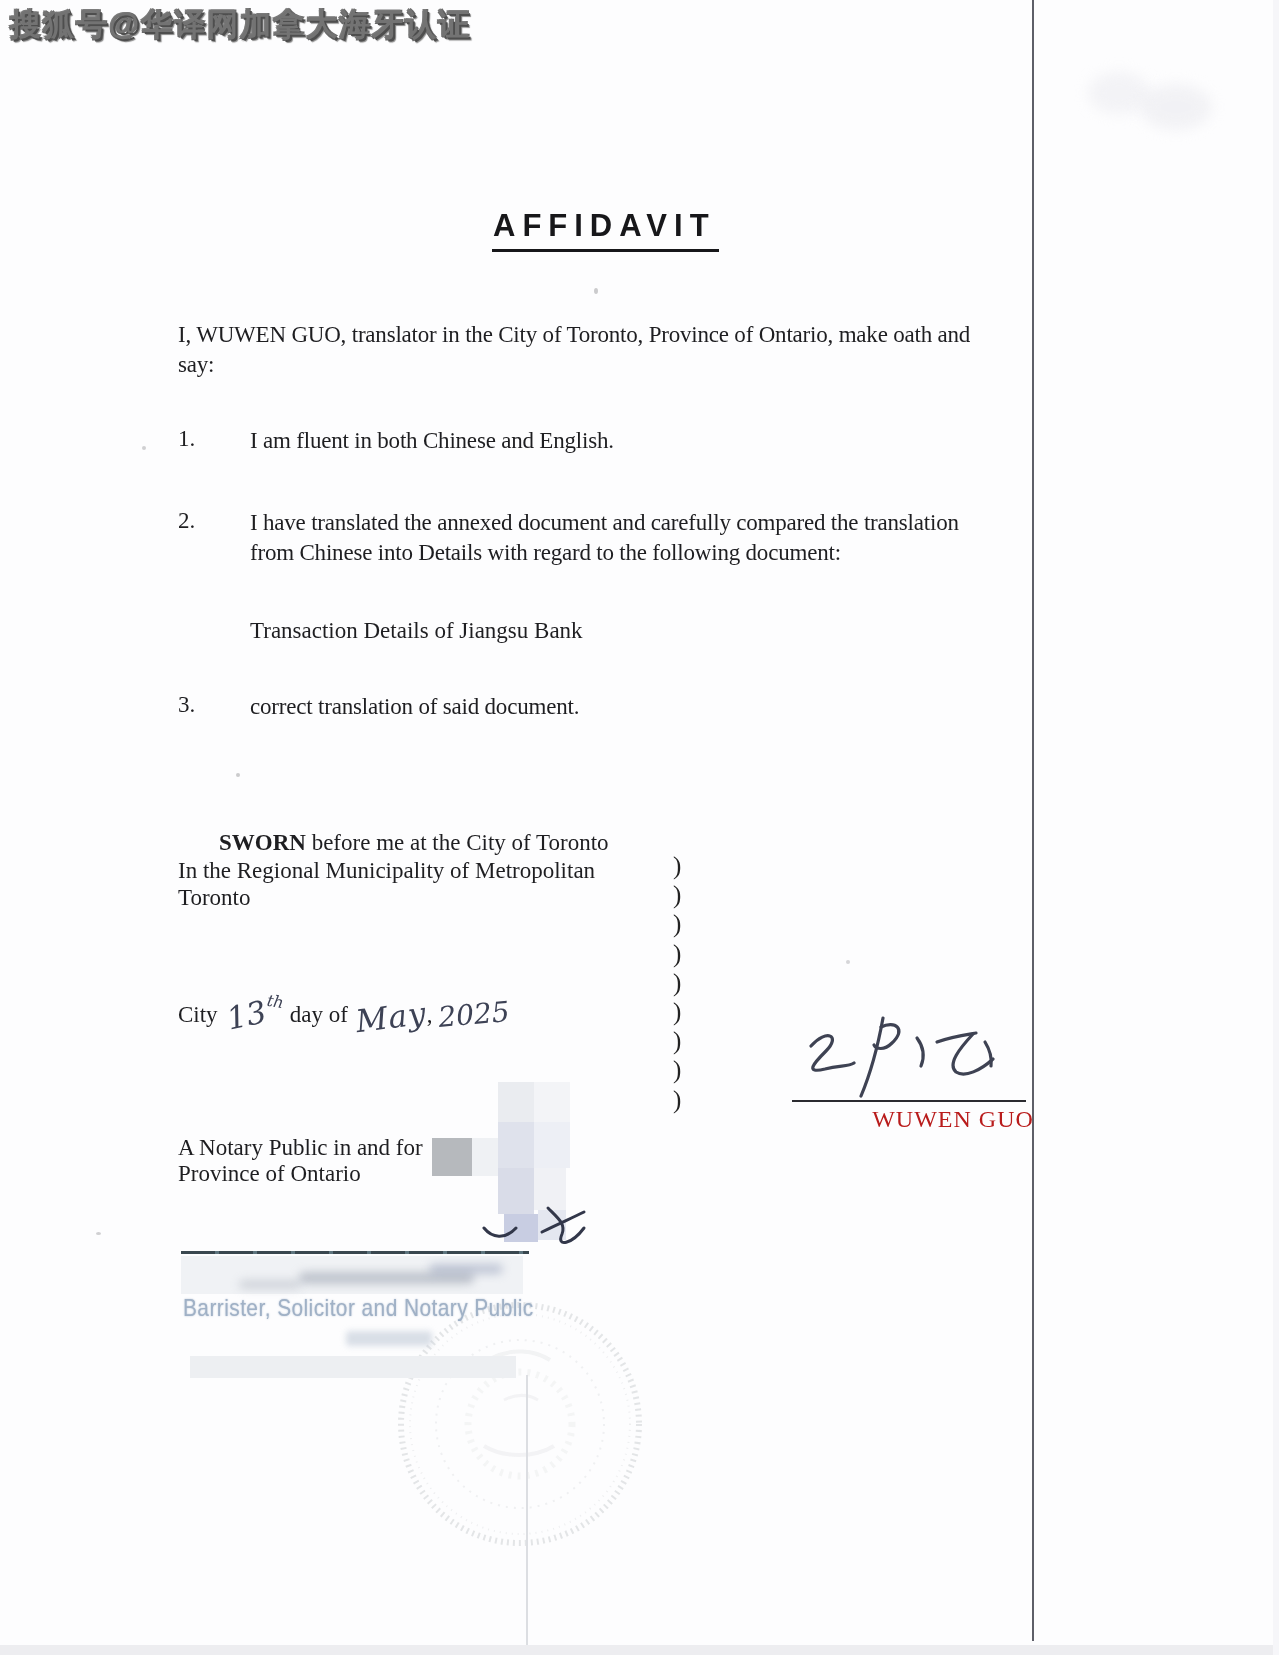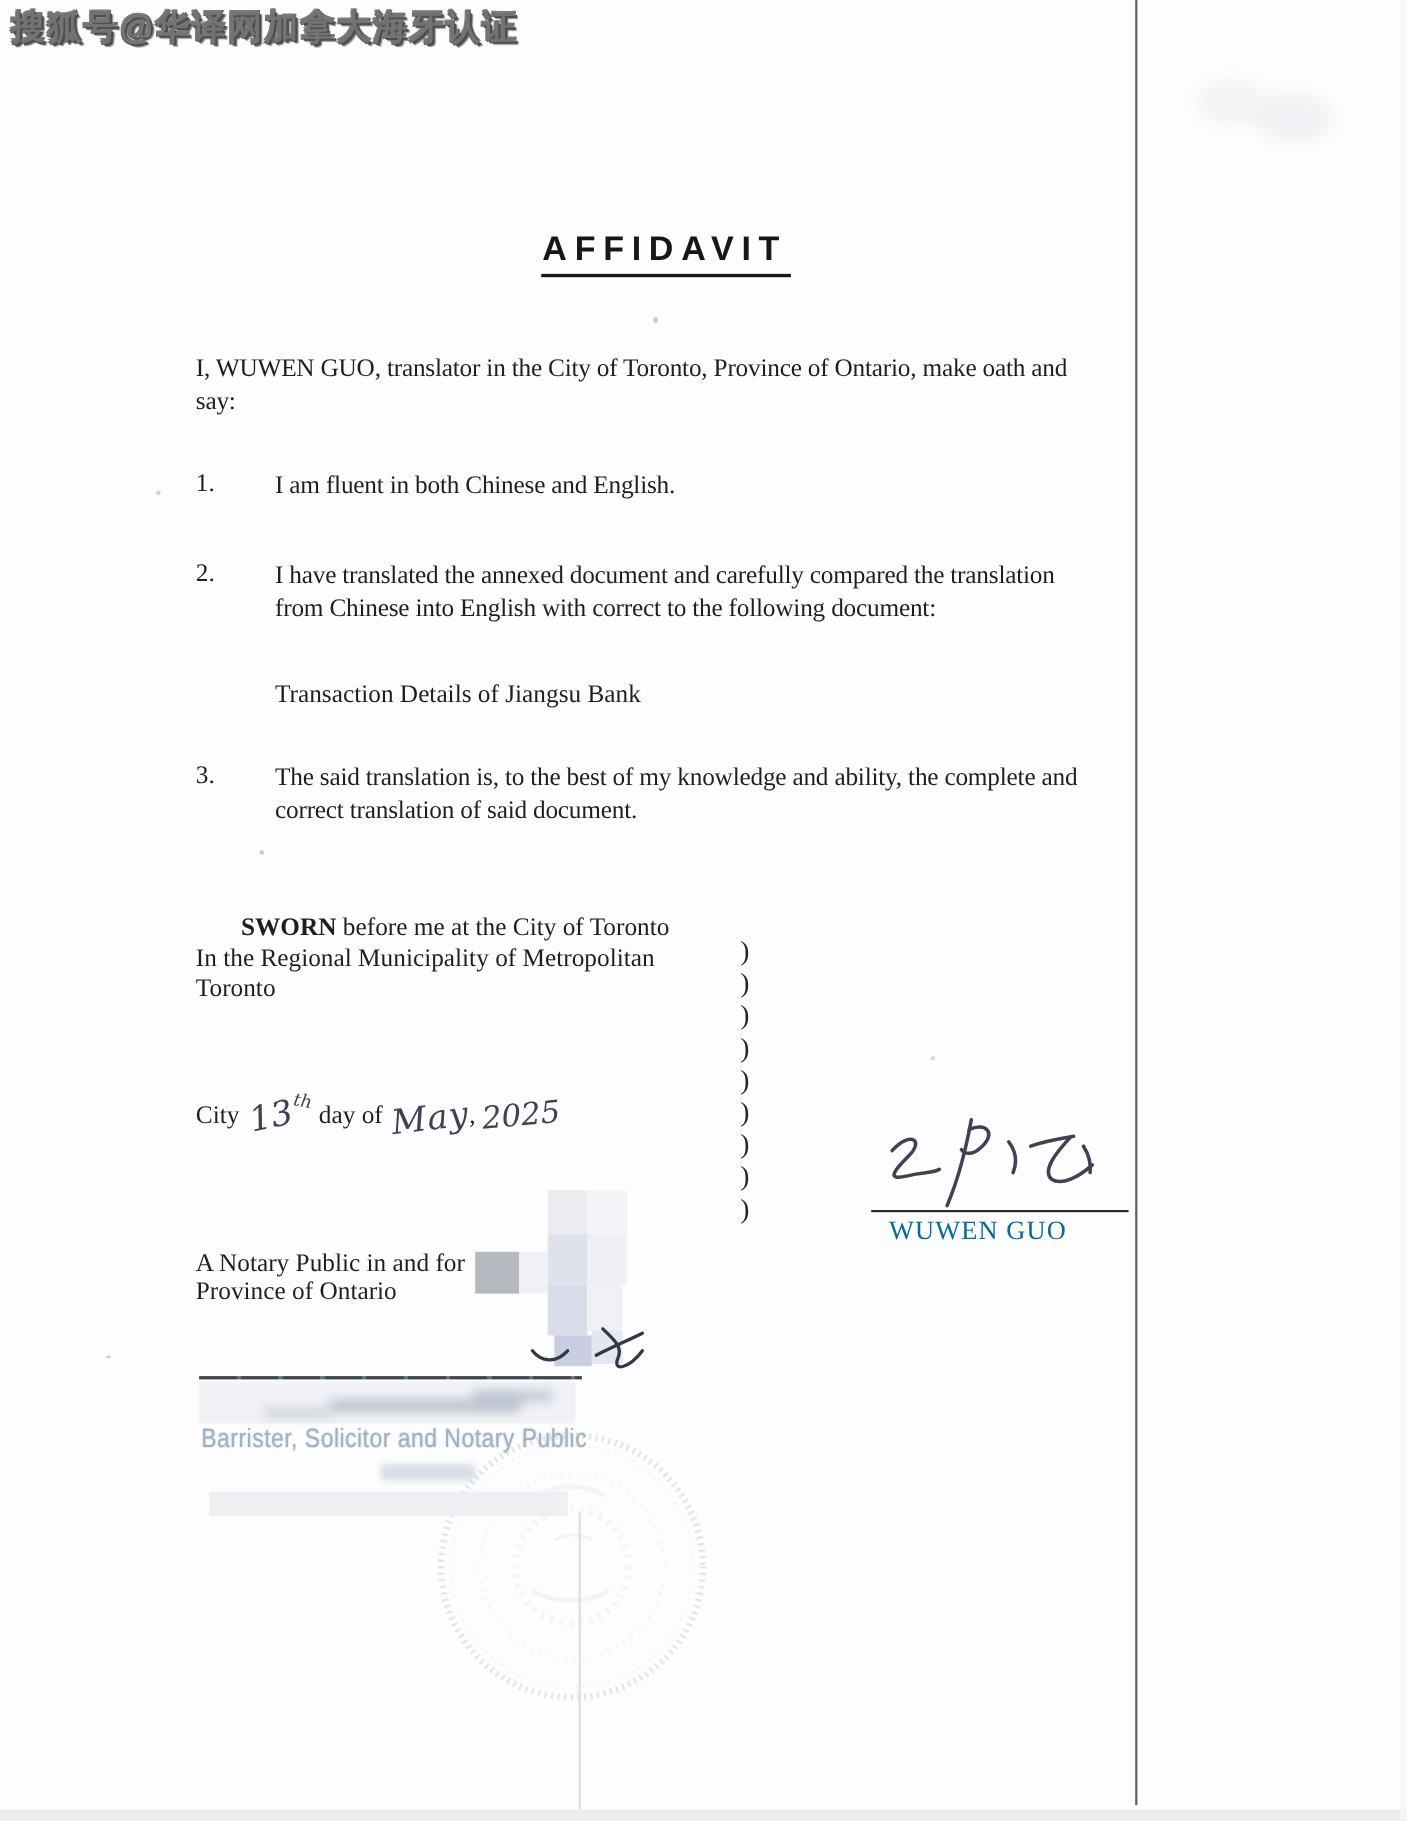--- a/index.html
+++ b/index.html
@@ -37,22 +37,22 @@
   .hw-day{display:inline-block;font-size:31px;transform:rotate(-12deg) translateY(4px);margin:0 2px 0 8px;}
   .hw-sup{display:inline-block;font-size:16px;transform:translateY(-15px) rotate(10deg);margin-right:6px;}
   .hw-month{display:inline-block;font-size:31px;letter-spacing:1px;transform:rotate(-7deg) translateY(6px);margin:0 1px 0 7px;}
   .hw-year{display:inline-block;font-size:28px;transform:rotate(-5deg) translateY(2px);margin-left:6px;}
 
   .notary1{position:absolute;left:178px;top:1135px;font-size:23px;}
   .notary2{position:absolute;left:178px;top:1161px;font-size:23px;}
 
   .sig-svg{position:absolute;left:795px;top:1006px;}
   .sig-line{position:absolute;left:792px;top:1100px;width:234px;height:0;border-top:2px solid #2b2b30;}
-  .sig-name{position:absolute;left:772px;top:1106px;width:234px;text-align:center;
-    font-size:24px;letter-spacing:1px;color:#0369a1;}
+  .sig-name{position:absolute;left:836px;top:1106px;width:234px;text-align:center;
+    font-size:24px;letter-spacing:1px;color:#b91c1c;}
 
   
   .mosaic{position:absolute;left:432px;top:1082px;width:150px;height:160px;}
   .mz{position:absolute;}
   .m1{left:66px;top:0;width:36px;height:40px;background:#eaecf0;}
   .m2{left:102px;top:0;width:36px;height:40px;background:#f3f4f7;}
   .m3{left:66px;top:40px;width:36px;height:46px;background:#dfe2ec;}
   .m4{left:102px;top:40px;width:36px;height:46px;background:#edeff5;}
   .m5{left:0;top:56px;width:40px;height:38px;background:#b6b9bd;}
   .m6{left:40px;top:56px;width:26px;height:38px;background:#eff1f4;}
@@ -114,28 +114,27 @@
   </div>
 
   <div class="num" style="top:426px">1.</div>
   <div class="itxt bodytext" style="top:426px">
     <div>I am fluent in both Chinese and English.</div>
   </div>
 
   <div class="num" style="top:508px">2.</div>
   <div class="itxt bodytext" style="top:508px">
     <div>I have translated the annexed document and carefully compared the translation</div>
-    <div>from Chinese into English with correct to the following document:</div>
+    <div>from Chinese into Details with regard to the following document:</div>
   </div>
 
   <div class="docref">Transaction Details of Jiangsu Bank</div>
 
   <div class="num" style="top:692px">3.</div>
   <div class="itxt bodytext" style="top:692px">
-    <div>The said translation is, to the best of my knowledge and ability, the complete and</div>
     <div>correct translation of said document.</div>
   </div>
 
   <div class="sworn">
     <div><b>SWORN</b><span> before me at the City of Toronto</span></div>
     <div>In the Regional Municipality of Metropolitan</div>
     <div>Toronto</div>
   </div>
 
   <div class="parens">)

